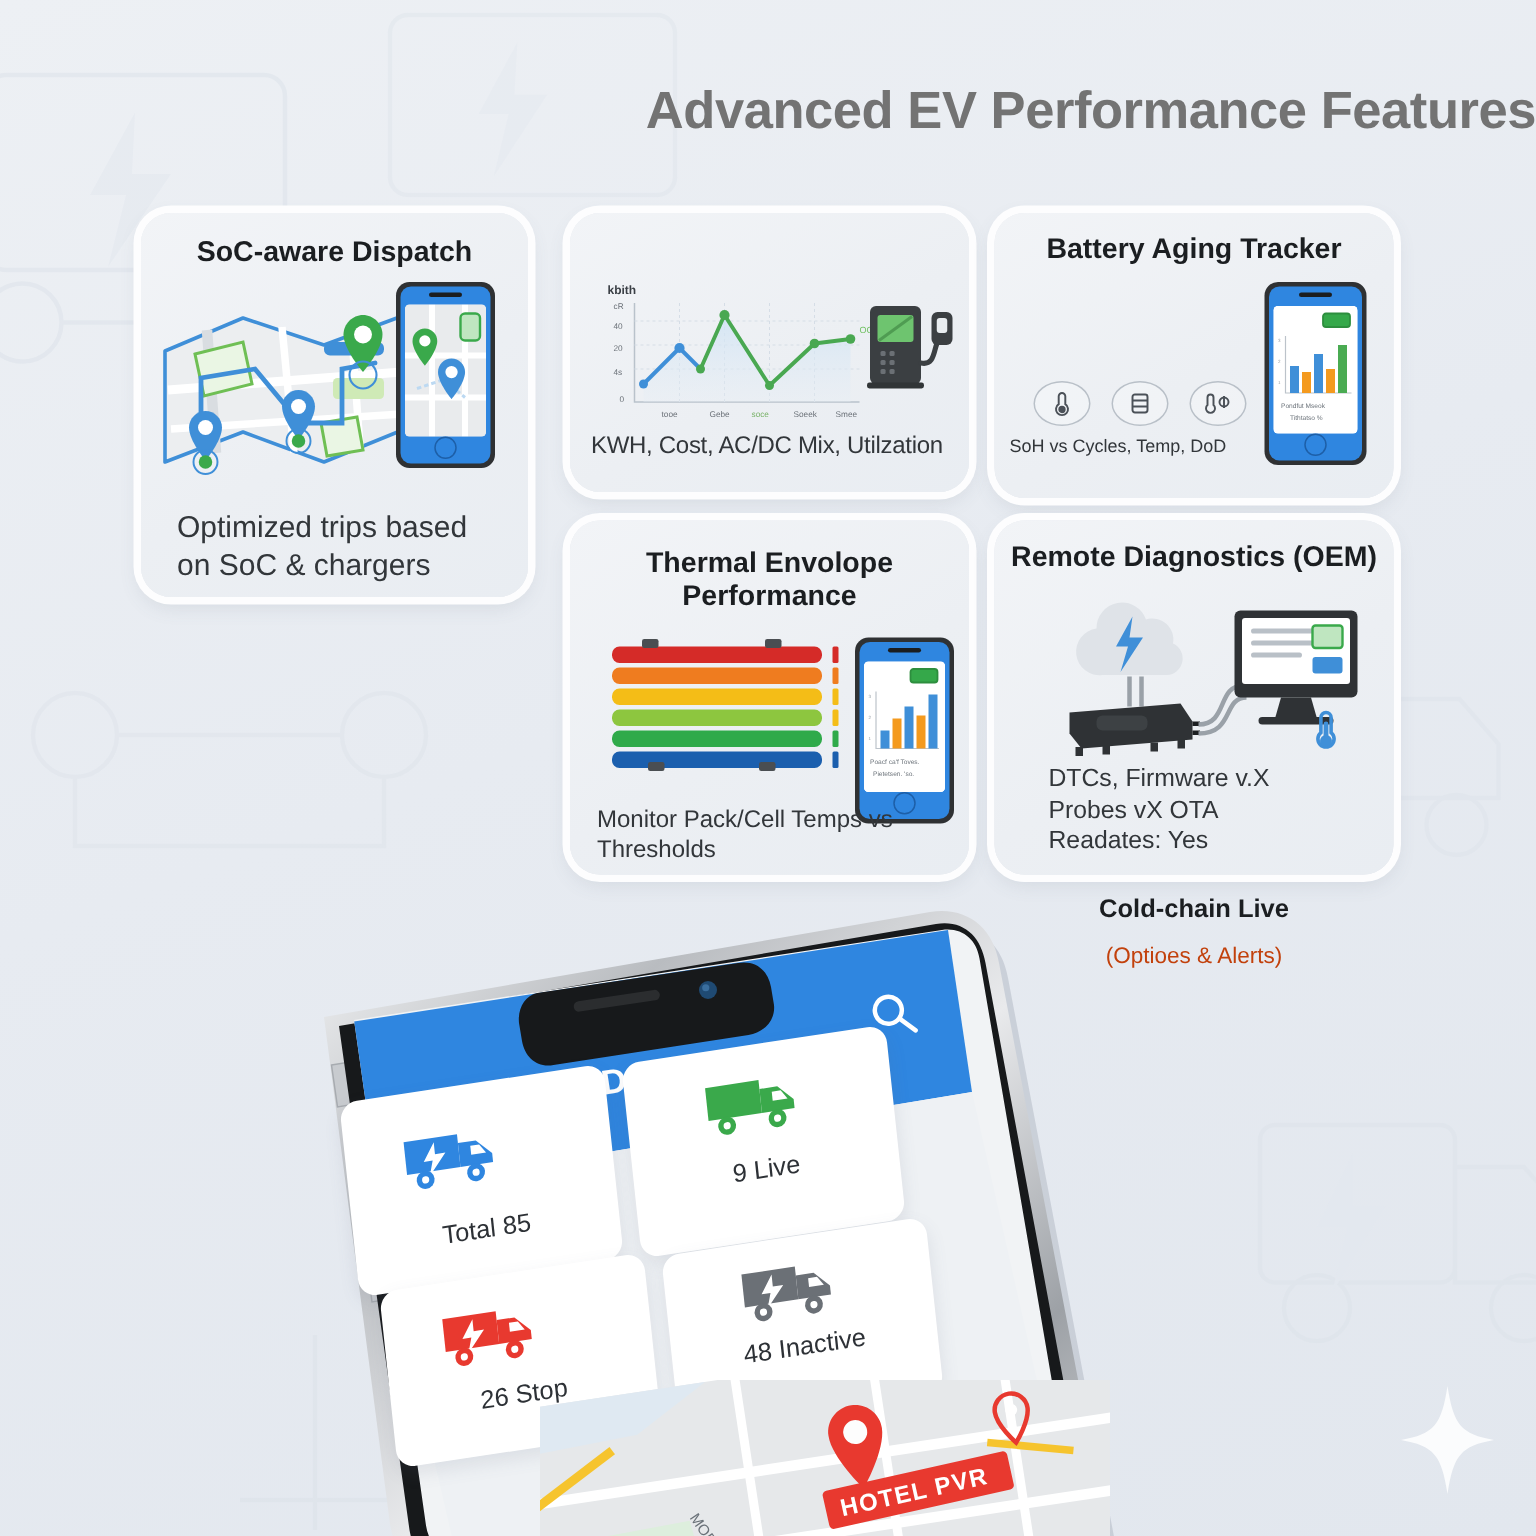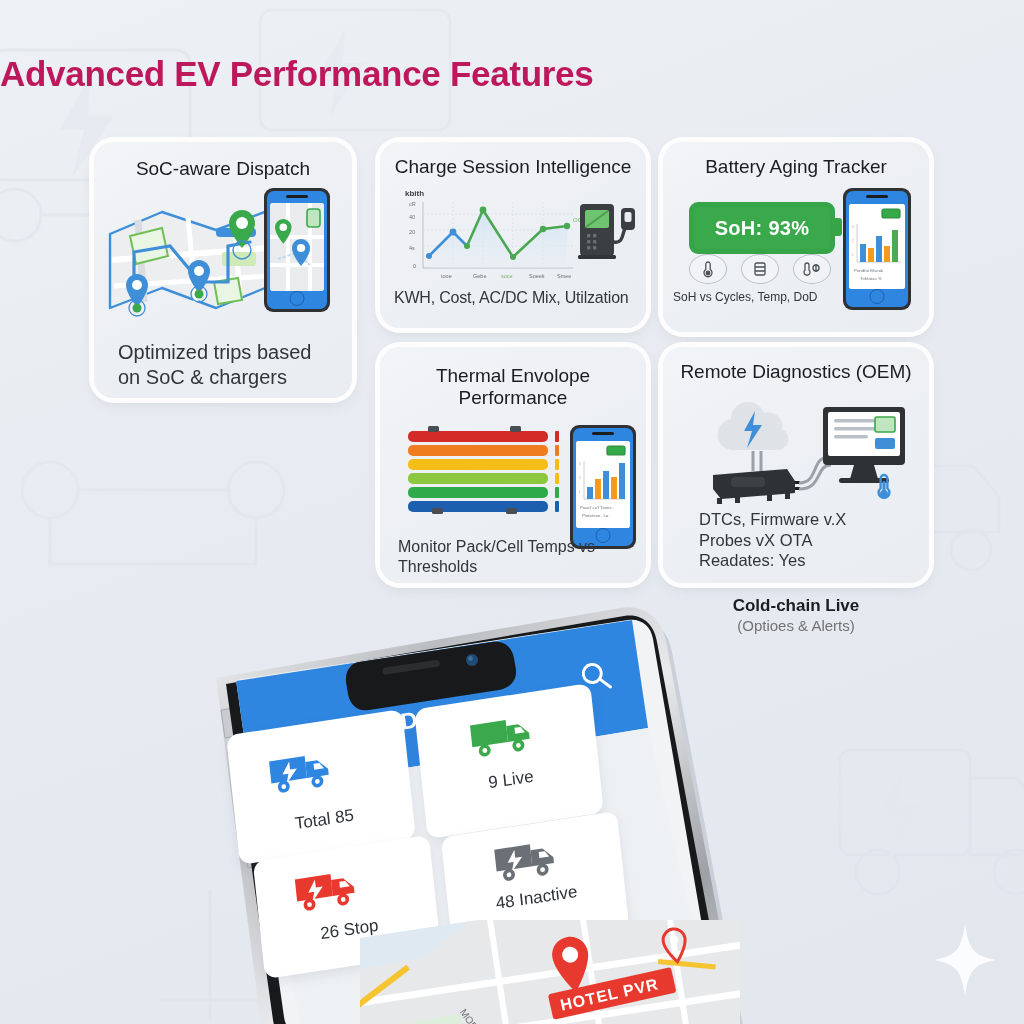--- a/index.html
+++ b/index.html
@@ -10,32 +10,32 @@
     color:#222;
   }
   
   .wm{position:absolute;pointer-events:none;opacity:.55;}
   .wm svg{display:block;}
   .wm-stroke{fill:none;stroke:#dde3ea;stroke-width:3;}
   .wm-fill{fill:#e3e8ef;}
 
   
   .page-title{
-    position:absolute;top:54px;left:0;width:1024px;text-align:left;
-    font-size:35px;font-weight:bold;letter-spacing:-.3px;color:#be185d;
+    position:absolute;top:54px;left:0;width:1024px;text-align:right;
+    font-size:35px;font-weight:bold;letter-spacing:-.3px;color:#737373;
   }
 
   
   .card{
     position:absolute;border-radius:20px;
     background:linear-gradient(150deg,#f2f4f7 0%,#eceff3 55%,#e9edf2 100%);
     box-shadow:0 0 0 5px #fdfdfe, 0 5px 14px rgba(90,100,120,.16);
   }
   .card-title{
-    text-align:center;font-weight:normal;color:#1b1e21;line-height:1.15;
+    text-align:center;font-weight:bold;color:#1b1e21;line-height:1.15;
   }
   .card-sub{color:#32363a;line-height:1.25;}
 
   
   #card-soc{left:94px;top:142px;width:258px;height:256px;}
   #card-soc .card-title{font-size:19px;padding-top:16px;}
   #card-soc .card-sub{position:absolute;left:24px;top:198px;font-size:20px;}
 
   .soc-art{position:absolute;left:10px;top:48px;width:240px;height:140px;}
 
@@ -69,21 +69,21 @@
   .pack-row{height:11px;border-radius:5px;margin-bottom:3px;}
   .pack-ticks{position:absolute;left:175px;top:84px;width:6px;height:84px;}
   .pack-ticks i{display:block;width:4px;height:11px;margin-bottom:3px;border-radius:1px;}
 
   
   #card-remote{left:663px;top:347px;width:266px;height:236px;}
   #card-remote .card-title{font-size:19px;padding-top:14px;}
   #card-remote .card-sub{position:absolute;left:36px;top:162px;font-size:16.5px;}
   .cold{position:absolute;left:663px;top:596px;width:266px;text-align:center;}
   .cold b{display:block;font-size:17px;font-weight:bold;color:#1b1e21;}
-  .cold span{display:block;font-size:15px;color:#737373;margin-top:1px;}
+  .cold span{display:block;font-size:15px;color:#c2410c;margin-top:13px;}
 
   
   .miniphone{position:absolute;border-radius:9px;background:#2f3133;padding:3px;}
   .miniphone .scr{background:#2f86e0;border-radius:7px;overflow:hidden;position:relative;height:100%;}
   .miniphone .speaker{position:absolute;left:50%;transform:translateX(-50%);top:4px;width:22px;height:2.5px;background:#1b1d1f;border-radius:2px;}
   .miniphone .home{position:absolute;left:50%;transform:translateX(-50%);bottom:3px;width:13px;height:13px;border:1.6px solid #1d5fa8;border-radius:50%;}
   .miniphone .body{position:absolute;left:3px;right:3px;top:14px;bottom:20px;background:#fff;border-radius:3px;overflow:hidden;}
 
   
   #phone-mock{position:absolute;left:120px;top:600px;width:620px;height:440px;}
@@ -213,21 +213,20 @@
     </div>
   </div>
 
   <div class="card-sub">
     <div>Optimized trips based</div>
     <div>on SoC &amp; chargers</div>
   </div>
 </div>
 
 <div class="card" id="card-charge">
-  <div class="card-title">Charge Session Intelligence</div>
 
   <div class="chart-wrap">
     <svg width="180" height="100" viewBox="0 0 180 100">
       <defs>
         <linearGradient id="areaFill" x1="0" y1="0" x2="0" y2="1">
           <stop offset="0%" stop-color="#cfe3f4" stop-opacity=".85"></stop>
           <stop offset="100%" stop-color="#e7eef5" stop-opacity=".35"></stop>
         </linearGradient>
       </defs>
 
@@ -293,23 +292,20 @@
       <rect fill="#e8ecef" x="48.5" y="14" width="7" height="10" rx="2"></rect>
     </svg>
   </div>
 
   <div class="card-sub">KWH, Cost, AC/DC Mix, Utilzation</div>
 </div>
 
 <div class="card" id="card-batt">
   <div class="card-title">Battery Aging Tracker</div>
 
-  <div class="soh-batt">
-    <span>SoH: 93%</span>
-  </div>
 
   <div class="chip-row">
     <div class="chip">
       <svg width="16" height="18" viewBox="0 0 16 18">
           <g fill="none" stroke="#4b5158" stroke-width="1.3">
         <path d="M8 2 a2.2 2.2 0 0 1 2.2 2.2 v5.2 a4 4 0 1 1 -4.4 0 V4.2 A2.2 2.2 0 0 1 8 2 Z"></path>
         <circle cx="8" cy="13" r="1.8" fill="#4b5158"></circle>
           </g>
         </svg>
     </div>

